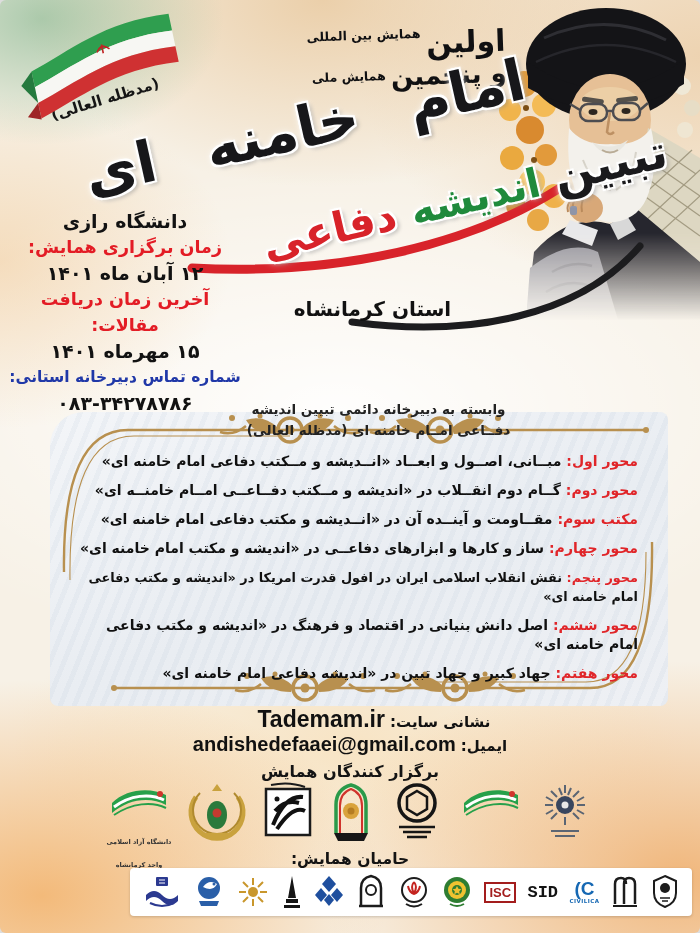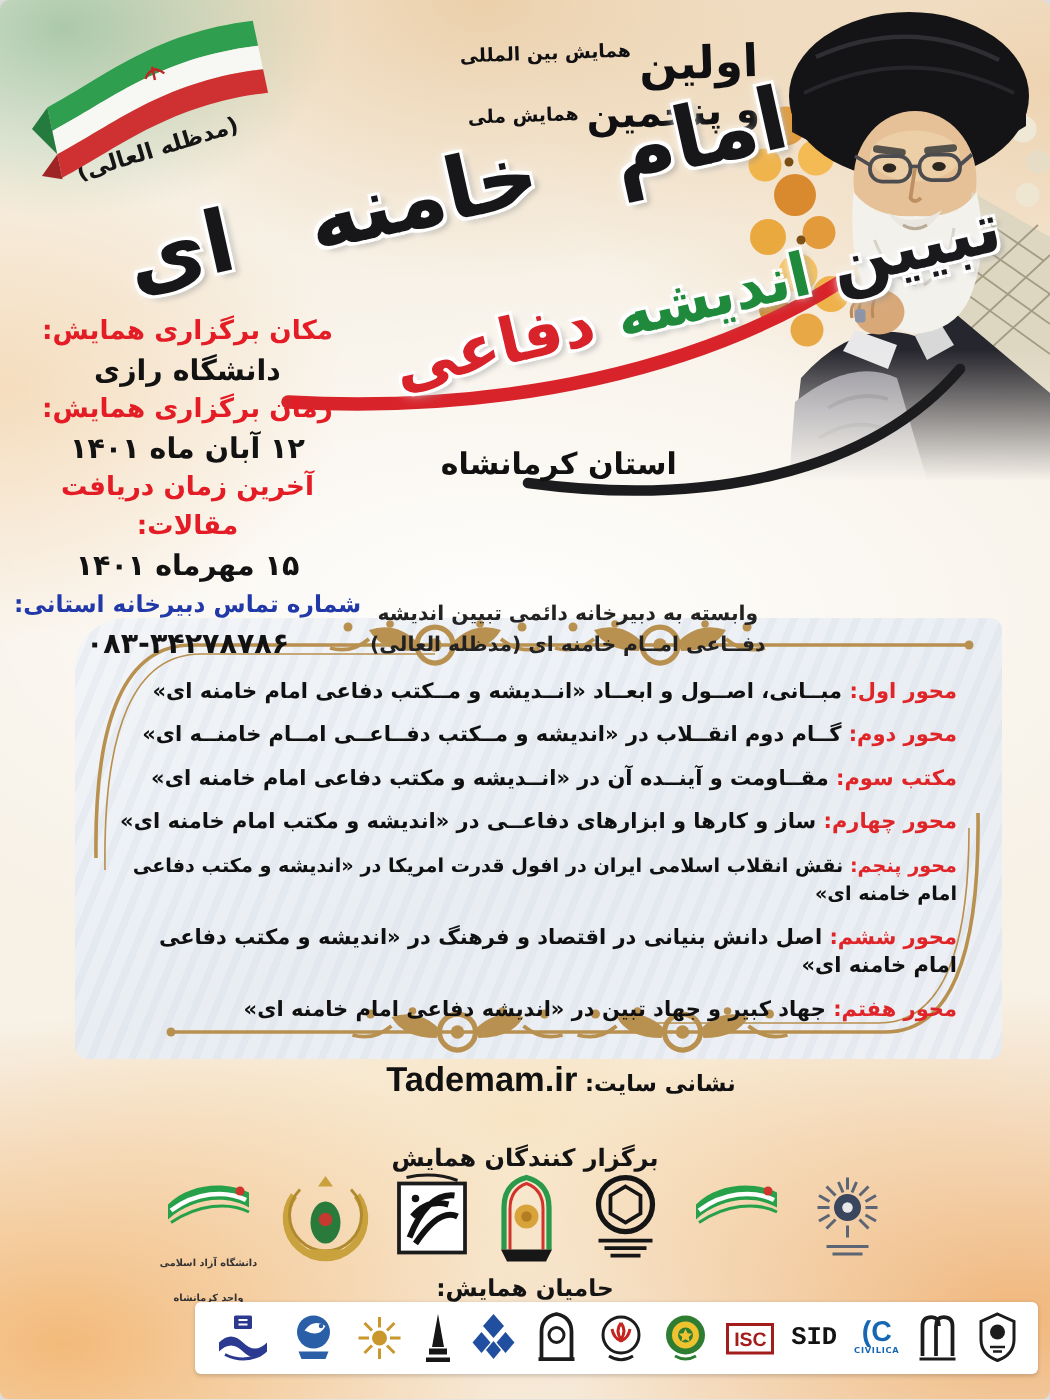--- a/index.html
+++ b/index.html
@@ -205,21 +205,20 @@
   </svg>
 
   <div class="abs title-upper rtl c nw halo">امام خامنه ای</div>
   <div class="abs title-lower rtl c nw halo">
     <span class="w-tabyin">تبیین</span>
     <span class="w-andisheh">اندیشه</span>
     <span class="w-defai">دفاعی</span>
   </div>
 
   <div class="abs info rtl c">
-    <div class="i-red">مکان برگزاری همایش:</div>
     <div class="i-black">دانشگاه رازی</div>
     <div class="i-red">زمان برگزاری همایش:</div>
     <div class="i-black">۱۲ آبان ماه ۱۴۰۱</div>
     <div class="i-red">آخرین زمان دریافت مقالات:</div>
     <div class="i-black">۱۵ مهرماه ۱۴۰۱</div>
     <div class="i-blue">شماره تماس دبیرخانه استانی:</div>
     <div class="i-black" dir="ltr">۰۸۳-۳۴۲۷۸۷۸۶</div>
   </div>
 
   <div class="abs province rtl c">استان کرمانشاه</div>
@@ -262,20 +261,21 @@
       <div class="topic-row"><span class="t-label">مکتب سوم:</span> <span>مقــاومت و آینــده آن در «انــدیشه و مکتب دفاعی امام خامنه ای»</span></div>
       <div class="topic-row"><span class="t-label">محور چهارم:</span> <span>ساز و کارها و ابزارهای دفاعــی در «اندیشه و مکتب امام خامنه ای»</span></div>
       <div class="topic-row long"><span class="t-label">محور پنجم:</span> <span>نقش انقلاب اسلامی ایران در افول قدرت امریکا در «اندیشه و مکتب دفاعی امام خامنه ای»</span></div>
       <div class="topic-row"><span class="t-label">محور ششم:</span> <span>اصل دانش بنیانی در اقتصاد و فرهنگ در «اندیشه و مکتب دفاعی امام خامنه ای»</span></div>
       <div class="topic-row"><span class="t-label">محور هفتم:</span> <span>جهاد کبیر و جهاد تبین در «اندیشه دفاعی امام خامنه ای»</span></div>
     </div>
   </div>
 
   <div class="abs contact rtl c">
     <div><span class="lbl">نشانی سایت:</span> <span class="site-val">Tademam.ir</span></div>
+    <div><span class="lbl">ایمیل:</span> <span class="email-val">andishedefaaei@gmail.com</span></div>
   </div>
 
   <div class="abs org-title rtl c">برگزار کنندگان همایش</div>
   <div class="abs org-row">
     <div class="org-item">
       <svg width="62" height="42" viewBox="0 0 62 42">
         <path d="M4 22 C 18 8, 42 6, 58 14 L 58 24 C 42 15, 20 18, 4 32 Z" fill="#27a04a"></path>
         <path d="M6 26 C 22 14, 42 12, 56 19" stroke="#fff" stroke-width="3" fill="none"></path>
         <circle cx="52" cy="13" r="3" fill="#d0342c"></circle>
         <path d="M6 34 C 24 22, 44 20, 58 27" stroke="#27a04a" stroke-width="2" fill="none"></path>

